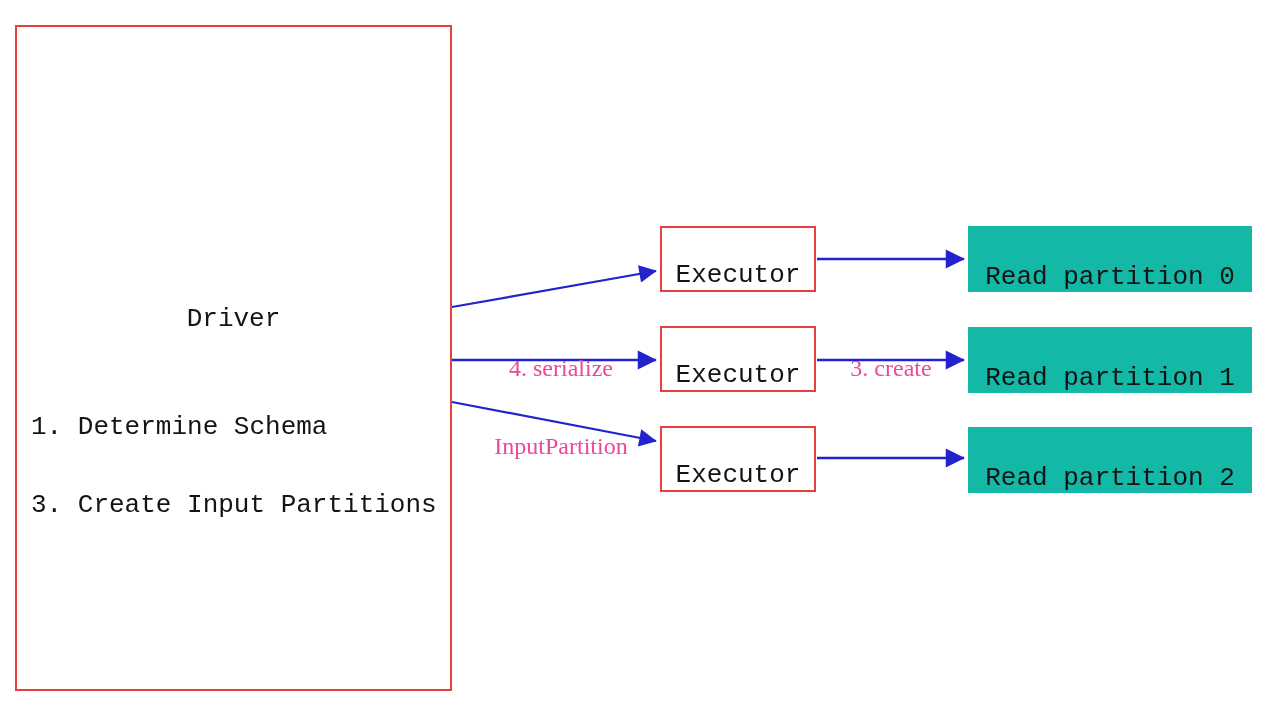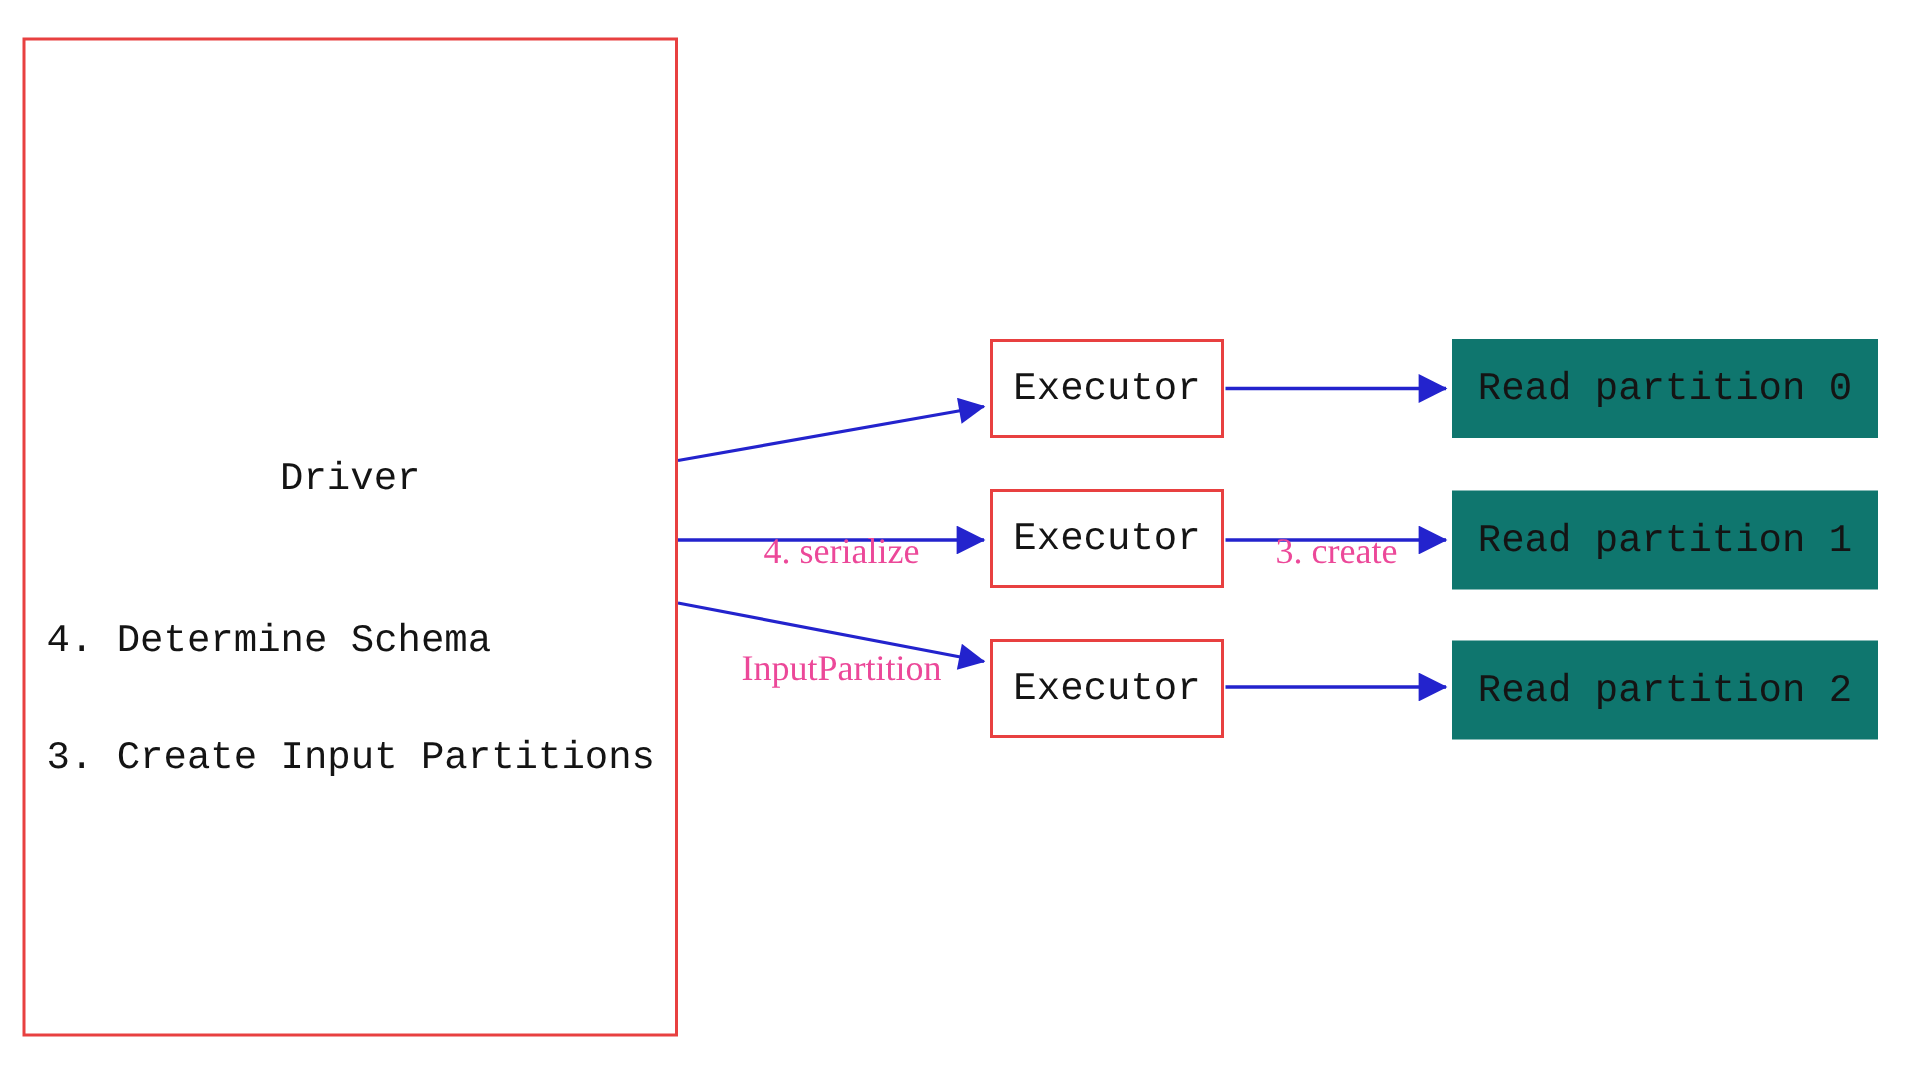--- a/index.html
+++ b/index.html
@@ -50,41 +50,41 @@
     position: absolute;
     left: 31px;
     top: 362px;
     font-size: 26px;
     line-height: 26px;
     white-space: pre;
   }
   .node {
     position: absolute;
     display: flex;
-    align-items: center;
+    align-items: flex-end;
     justify-content: center;
     font-size: 26px;
     white-space: pre;
     box-sizing: border-box;
   }
   .executor {
     left: 660px;
     width: 156px;
     height: 66px;
     border: 2px solid #e84040;
     background: #ffffff;
   }
   .executor-1 { top: 226px; }
   .executor-2 { top: 326px; }
   .executor-3 { top: 426px; }
   .partition {
     left: 968px;
     width: 284px;
     height: 66px;
-    background: #0f766e;
+    background: #14b8a6;
     border: none;
   }
   .partition-1 { top: 226px; }
   .partition-2 { top: 327px; }
   .partition-3 { top: 427px; }
   .edge-label {
     position: absolute;
     font-family: "Liberation Serif", "DejaVu Serif", serif;
     font-size: 24px;
     line-height: 26px;
@@ -120,21 +120,21 @@
     <line x1="817" y1="259" x2="964" y2="259" stroke="#2323cd" stroke-width="2.4" marker-end="url(#arrowhead)"></line>
     <line x1="817" y1="360" x2="964" y2="360" stroke="#2323cd" stroke-width="2.4" marker-end="url(#arrowhead)"></line>
     <line x1="817" y1="458" x2="964" y2="458" stroke="#2323cd" stroke-width="2.4" marker-end="url(#arrowhead)"></line>
   </svg>
 
   <div class="driver-box"></div>
 
   <div class="driver-title">Driver</div>
 
   <div class="driver-steps">
-    <div>4. Determine Schema</div>
+    <div>1. Determine Schema</div>
     <div>3. Create Input Partitions</div>
   </div>
 
   <div class="node executor executor-1">
     <span>Executor</span>
   </div>
   <div class="node executor executor-2">
     <span>Executor</span>
   </div>
   <div class="node executor executor-3">

